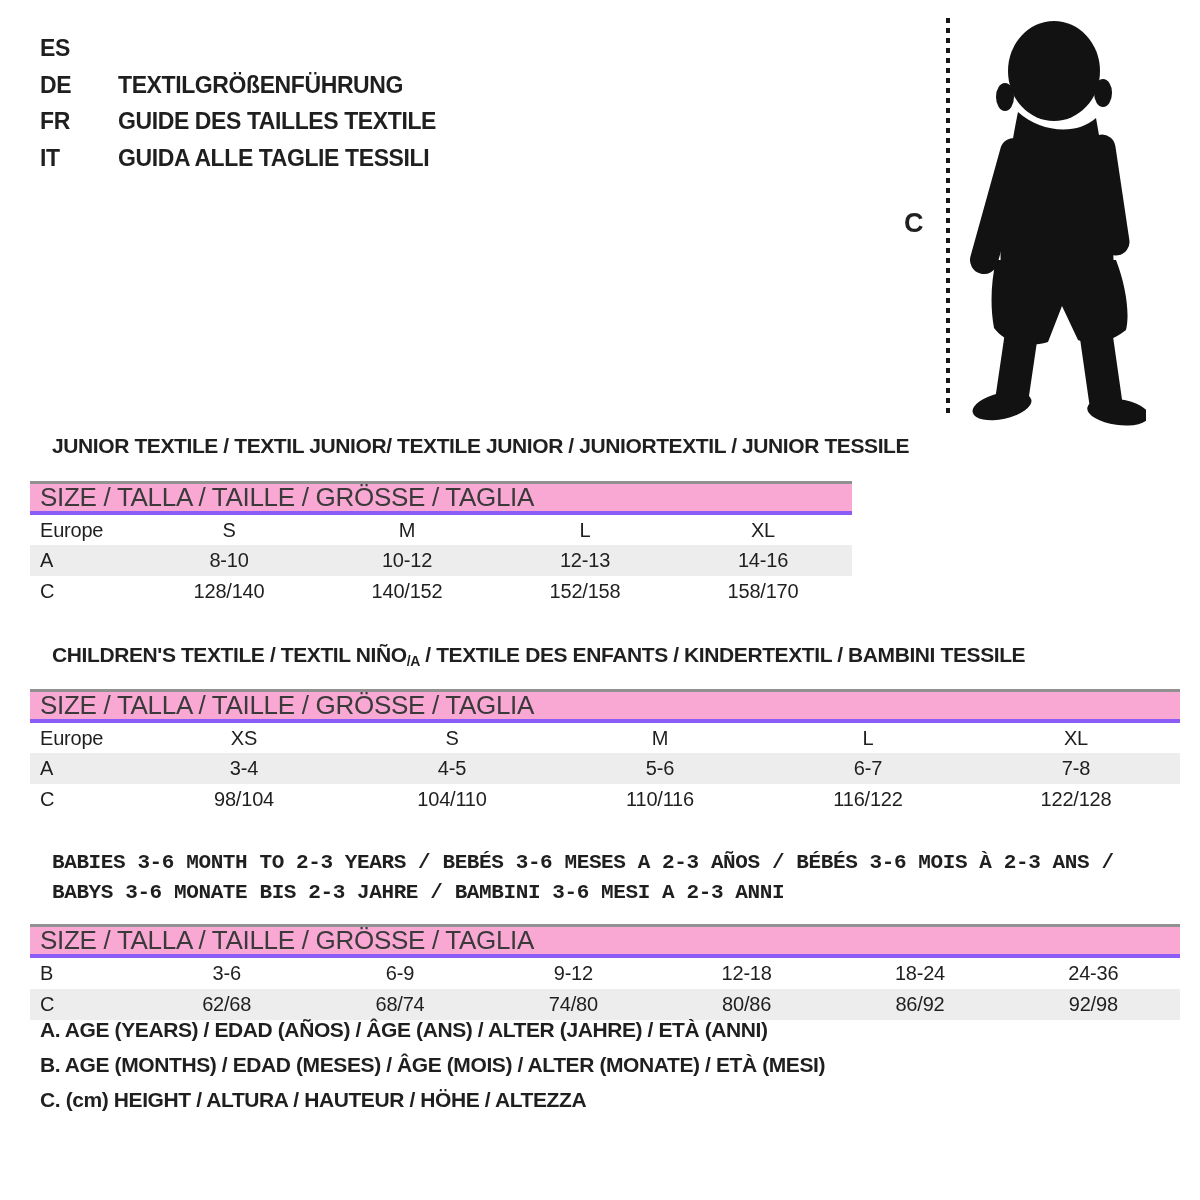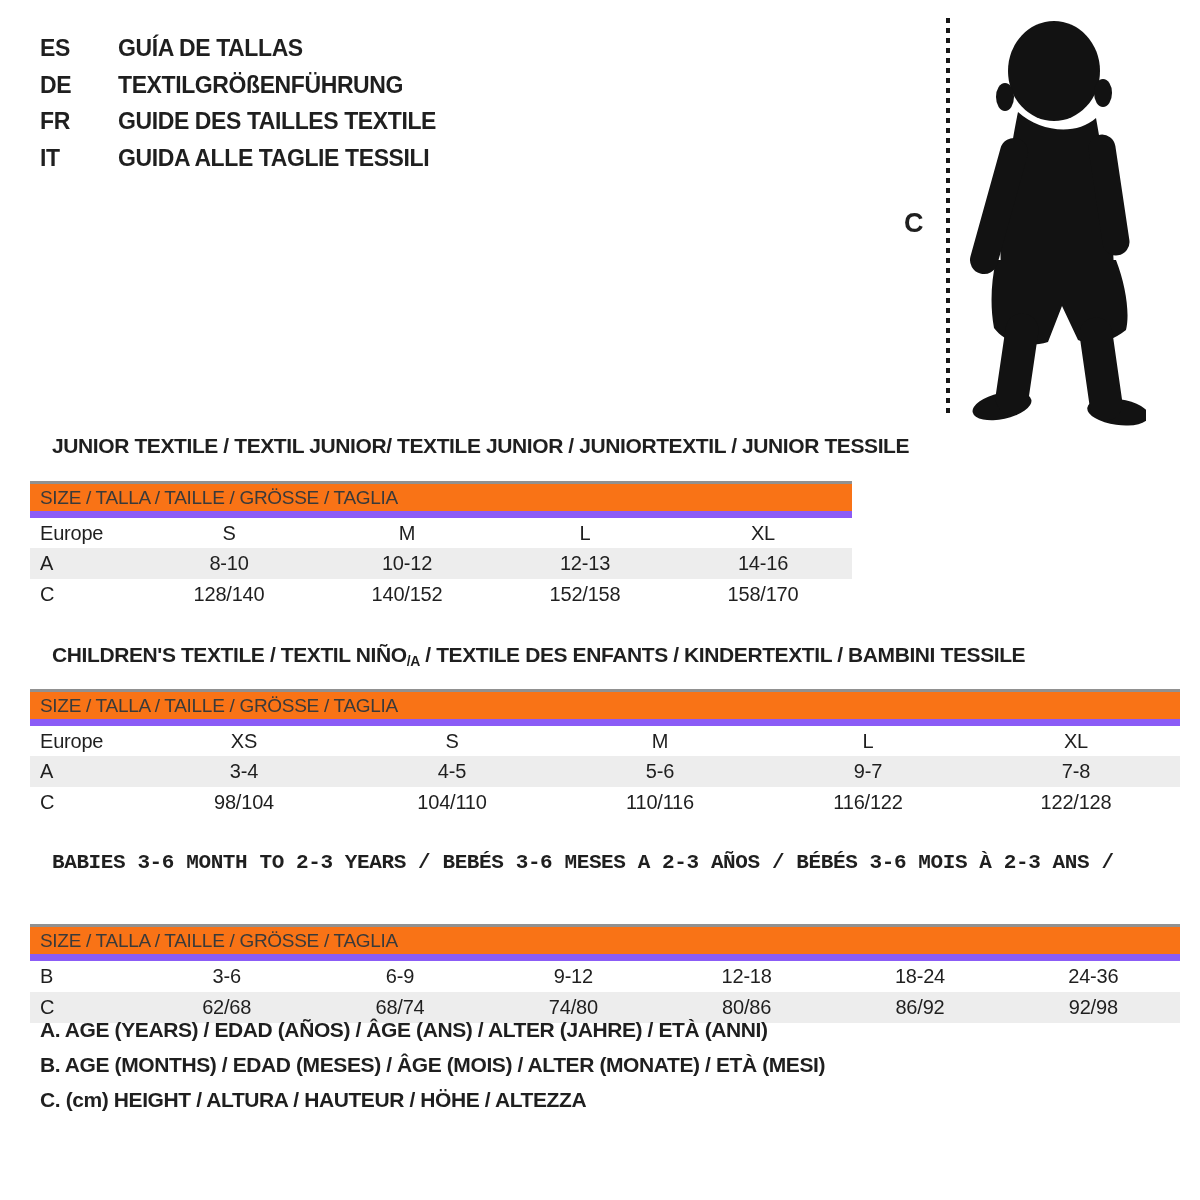--- a/index.html
+++ b/index.html
@@ -23,39 +23,38 @@
   
   .sec-title{
     position:absolute;left:52px;font-size:21px;font-weight:700;letter-spacing:-0.4px;white-space:nowrap;
   }
   .sec-title .sub{font-size:14px;vertical-align:-4px;}
   .two-line{line-height:30px;}
   
   .table{position:absolute;left:30px;}
   .size-bar{
     height:27px;line-height:27px;padding-left:10px;
-    background:#f97316;border-top:3px solid #919191;border-bottom:7px solid #8b5cf6;
-    font-size:19px;color:#3a3a3a;letter-spacing:-0.3px;
+    background:#f9a8d4;border-top:3px solid #919191;border-bottom:4px solid #8b5cf6;
+    font-size:26px;color:#3a3a3a;letter-spacing:-0.3px;
   }
   .t-row{display:flex;align-items:center;height:31px;font-size:20px;letter-spacing:-0.2px;}
   .t-row.header{height:30px;}
   .t-row .lbl{flex:0 0 110px;width:110px;padding-left:10px;box-sizing:border-box;text-align:left;}
   .t-row .cell{flex:1;text-align:center;}
   .shaded{background:#ededed;}
   
   .legend{position:absolute;left:40px;top:1012px;}
   .legend-line{font-size:21px;font-weight:700;letter-spacing:-0.4px;line-height:35px;white-space:nowrap;}
 </style>
 </head>
 <body>
 
 <div class="lang-list">
   <div class="lang-row">
     <span class="lang-code">ES</span>
-    <span class="lang-label">GUÍA DE TALLAS</span>
   </div>
   <div class="lang-row">
     <span class="lang-code">DE</span>
     <span class="lang-label">TEXTILGRÖßENFÜHRUNG</span>
   </div>
   <div class="lang-row">
     <span class="lang-code">FR</span>
     <span class="lang-label">GUIDE DES TAILLES TEXTILE</span>
   </div>
   <div class="lang-row">
@@ -123,35 +122,36 @@
     <span class="cell">S</span>
     <span class="cell">M</span>
     <span class="cell">L</span>
     <span class="cell">XL</span>
   </div>
   <div class="t-row shaded">
     <span class="lbl">A</span>
     <span class="cell">3-4</span>
     <span class="cell">4-5</span>
     <span class="cell">5-6</span>
-    <span class="cell">9-7</span>
+    <span class="cell">6-7</span>
     <span class="cell">7-8</span>
   </div>
   <div class="t-row">
     <span class="lbl">C</span>
     <span class="cell">98/104</span>
     <span class="cell">104/110</span>
     <span class="cell">110/116</span>
     <span class="cell">116/122</span>
     <span class="cell">122/128</span>
   </div>
 </div>
 
 <div class="sec-title two-line" style="top:848px;font-family:Liberation Mono, monospace;">
   <div>BABIES 3-6 MONTH TO 2-3 YEARS / BEBÉS 3-6 MESES A 2-3 AÑOS / BÉBÉS 3-6 MOIS À 2-3 ANS /</div>
+  <div>BABYS 3-6 MONATE BIS 2-3 JAHRE / BAMBINI 3-6 MESI A 2-3 ANNI</div>
 </div>
 
 <div class="table" style="top:924px;width:1150px;">
   <div class="size-bar">SIZE / TALLA / TAILLE / GRÖSSE / TAGLIA</div>
   <div class="t-row">
     <span class="lbl">B</span>
     <span class="cell">3-6</span>
     <span class="cell">6-9</span>
     <span class="cell">9-12</span>
     <span class="cell">12-18</span>

